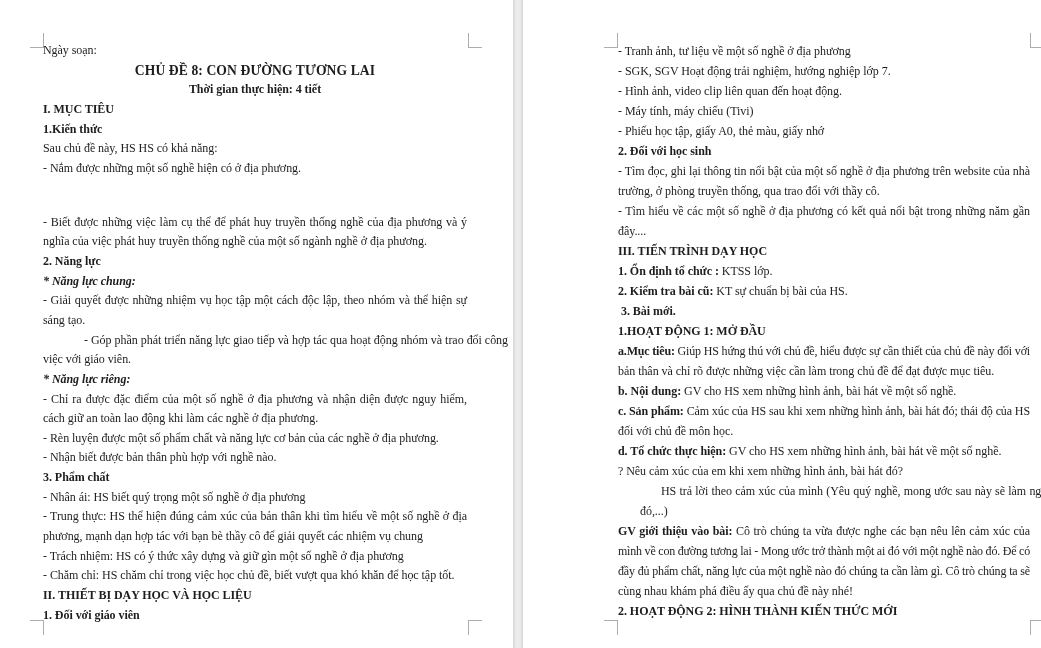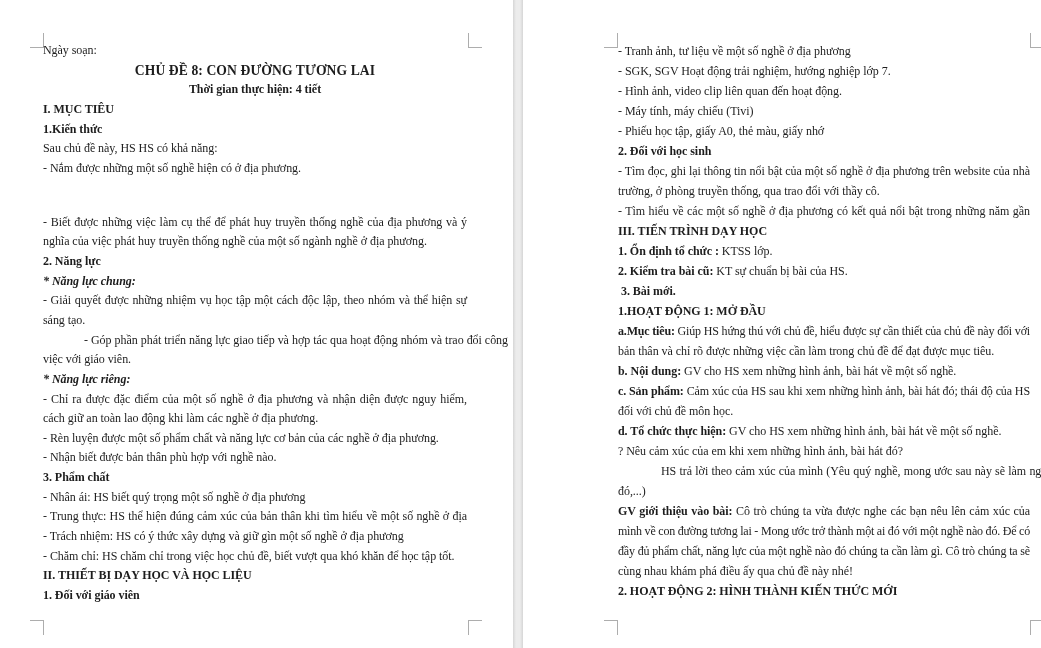--- a/index.html
+++ b/index.html
@@ -81,20 +81,21 @@
       <div class="line fill" style="word-spacing: 0.101974px;"><span style="white-space: nowrap; margin-left: 41px;">- Góp phần phát triển năng lực giao tiếp và hợp tác qua hoạt động nhóm và trao đổi công</span></div>
       <div class="line"><span style="white-space: nowrap;">việc với giáo viên.</span></div>
       <div class="line bi"><span style="white-space: nowrap;">* Năng lực riêng:</span></div>
       <div class="line fill" style="word-spacing: 1.15885px;"><span style="white-space: nowrap;">- Chỉ ra được đặc điểm của một số nghề ở địa phương và nhận diện được nguy hiểm,</span></div>
       <div class="line"><span style="white-space: nowrap;">cách giữ an toàn lao động khi làm các nghề ở địa phương.</span></div>
       <div class="line"><span style="white-space: nowrap;">- Rèn luyện được một số phẩm chất và năng lực cơ bản của các nghề ở địa phương.</span></div>
       <div class="line"><span style="white-space: nowrap;">- Nhận biết được bản thân phù hợp với nghề nào.</span></div>
       <div class="line bold"><span style="white-space: nowrap;">3. Phẩm chất</span></div>
       <div class="line"><span style="white-space: nowrap;">- Nhân ái: HS biết quý trọng một số nghề ở địa phương</span></div>
       <div class="line fill" style="word-spacing: 0.372656px;"><span style="white-space: nowrap;">- Trung thực: HS thể hiện đúng cảm xúc của bản thân khi tìm hiểu về một số nghề ở địa</span></div>
+      <div class="line"><span style="white-space: nowrap;">phương, mạnh dạn hợp tác với bạn bè thầy cô để giải quyết các nhiệm vụ chung</span></div>
       <div class="line"><span style="white-space: nowrap;">- Trách nhiệm: HS có ý thức xây dựng và giữ gìn một số nghề ở địa phương</span></div>
       <div class="line"><span style="white-space: nowrap;">- Chăm chỉ: HS chăm chỉ trong việc học chủ đề, biết vượt qua khó khăn để học tập tốt.</span></div>
       <div class="line bold"><span style="white-space: nowrap;">II. THIẾT BỊ DẠY HỌC VÀ HỌC LIỆU</span></div>
       <div class="line bold"><span style="white-space: nowrap;">1. Đối với giáo viên</span></div>
     </div>
 </section>
 
 <div class="divider"></div>
 
 <section class="page page-right">
@@ -105,33 +106,34 @@
   <div class="textcol" id="col-1">
       <div class="line"><span style="white-space: nowrap;">- Tranh ảnh, tư liệu về một số nghề ở địa phương</span></div>
       <div class="line"><span style="white-space: nowrap;">- SGK, SGV Hoạt động trải nghiệm, hướng nghiệp lớp 7.</span></div>
       <div class="line"><span style="white-space: nowrap;">- Hình ảnh, video clip liên quan đến hoạt động.</span></div>
       <div class="line"><span style="white-space: nowrap;">- Máy tính, máy chiếu (Tivi)</span></div>
       <div class="line"><span style="white-space: nowrap;">- Phiếu học tập, giấy A0, thẻ màu, giấy nhớ</span></div>
       <div class="line bold"><span style="white-space: nowrap;">2. Đối với học sinh</span></div>
       <div class="line fill" style="word-spacing: 0.0740132px;"><span style="white-space: nowrap;">- Tìm đọc, ghi lại thông tin nổi bật của một số nghề ở địa phương trên website của nhà</span></div>
       <div class="line"><span style="white-space: nowrap;">trường, ở phòng truyền thống, qua trao đổi với thầy cô.</span></div>
       <div class="line fill" style="word-spacing: 0.508224px;"><span style="white-space: nowrap;">- Tìm hiểu về các một số nghề ở địa phương có kết quả nổi bật trong những năm gần</span></div>
+      <div class="line"><span style="white-space: nowrap;">đây....</span></div>
       <div class="line bold"><span style="white-space: nowrap;">III. TIẾN TRÌNH DẠY HỌC</span></div>
       <div class="line"><span style="white-space: nowrap;"><b>1. Ổn định tổ chức :</b> KTSS lớp.</span></div>
       <div class="line"><span style="white-space: nowrap;"><b>2. Kiểm tra bài cũ:</b> KT sự chuẩn bị bài của HS.</span></div>
       <div class="line bold"><span style="white-space: nowrap;">&nbsp;3. Bài mới.</span></div>
       <div class="line bold"><span style="white-space: nowrap;">1.HOẠT ĐỘNG 1: MỞ ĐẦU</span></div>
       <div class="line fill" style="letter-spacing: -0.172275px;"><span style="white-space: nowrap;"><b>a.Mục tiêu:</b> Giúp HS hứng thú với chủ đề, hiểu được sự cần thiết của chủ đề này đối với</span></div>
       <div class="line"><span style="white-space: nowrap; font-family: Liberation Serif, serif;">bản thân và chỉ rõ được những việc cần làm trong chủ đề để đạt được mục tiêu.</span></div>
       <div class="line"><span style="white-space: nowrap;"><b>b. Nội dung:</b> GV cho HS xem những hình ảnh, bài hát về một số nghề.</span></div>
       <div class="line fill" style="letter-spacing: -0.107355px;"><span style="white-space: nowrap;"><b>c. Sản phẩm:</b> Cảm xúc của HS sau khi xem những hình ảnh, bài hát đó; thái độ của HS</span></div>
       <div class="line"><span style="white-space: nowrap;">đối với chủ đề môn học.</span></div>
       <div class="line"><span style="white-space: nowrap;"><b>d. Tổ chức thực hiện:</b> GV cho HS xem những hình ảnh, bài hát về một số nghề.</span></div>
       <div class="line"><span style="white-space: nowrap;">? Nêu cảm xúc của em khi xem những hình ảnh, bài hát đó?</span></div>
       <div class="line fill" style="word-spacing: 0.328125px;"><span style="white-space: nowrap; margin-left: 43px;">HS trả lời theo cảm xúc của mình (Yêu quý nghề, mong ước sau này sẽ làm nghề nào</span></div>
-      <div class="line"><span style="white-space: nowrap;">đó,...)</span></div>
+      <div class="line"><span style="white-space: nowrap; margin-left: 22px;">đó,...)</span></div>
       <div class="line fill" style="word-spacing: 0.609375px;"><span style="white-space: nowrap;"><b>GV giới thiệu vào bài:</b> Cô trò chúng ta vừa được nghe các bạn nêu lên cảm xúc của</span></div>
       <div class="line fill" style="letter-spacing: -0.213971px;"><span style="white-space: nowrap;">mình về con đường tương lai - Mong ước trở thành một ai đó với một nghề nào đó. Để có</span></div>
       <div class="line fill" style="letter-spacing: -0.159557px;"><span style="white-space: nowrap;">đầy đủ phẩm chất, năng lực của một nghề nào đó chúng ta cần làm gì. Cô trò chúng ta sẽ</span></div>
       <div class="line"><span style="white-space: nowrap;">cùng nhau khám phá điều ấy qua chủ đề này nhé!</span></div>
       <div class="line bold"><span style="white-space: nowrap;">2. HOẠT ĐỘNG 2: HÌNH THÀNH KIẾN THỨC MỚI</span></div>
     </div>
 </section>
 
 </body></html>

